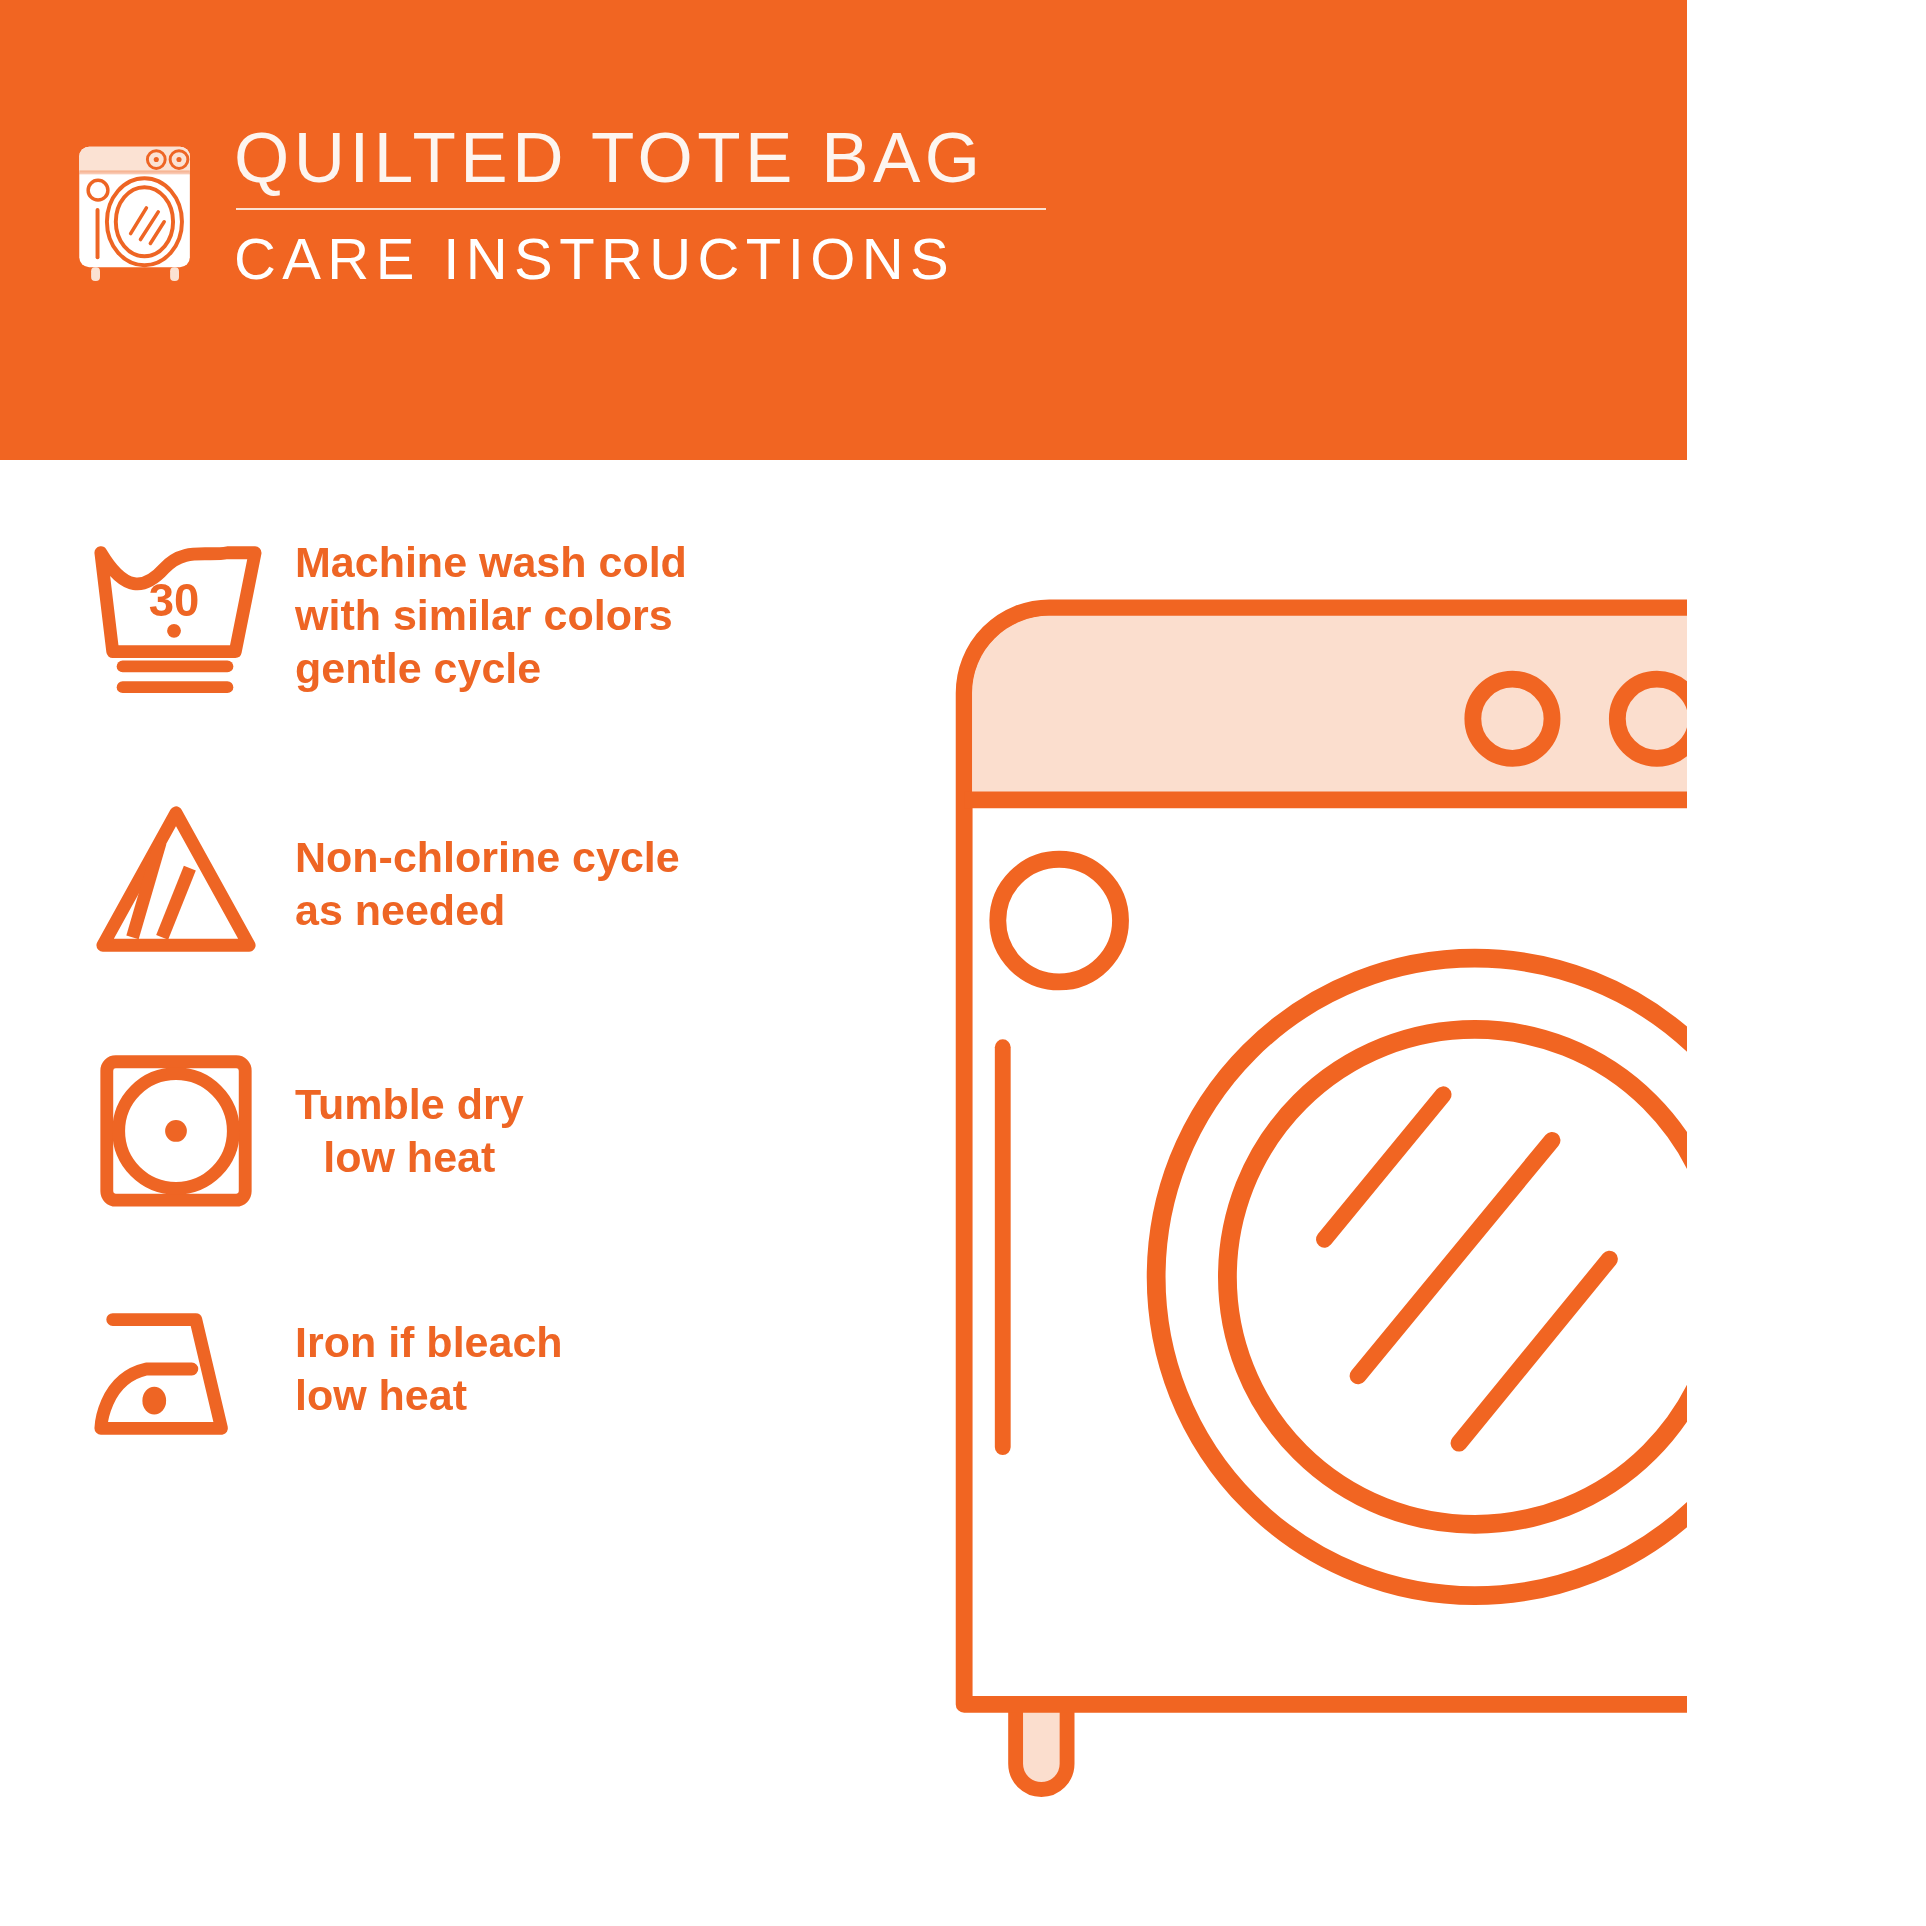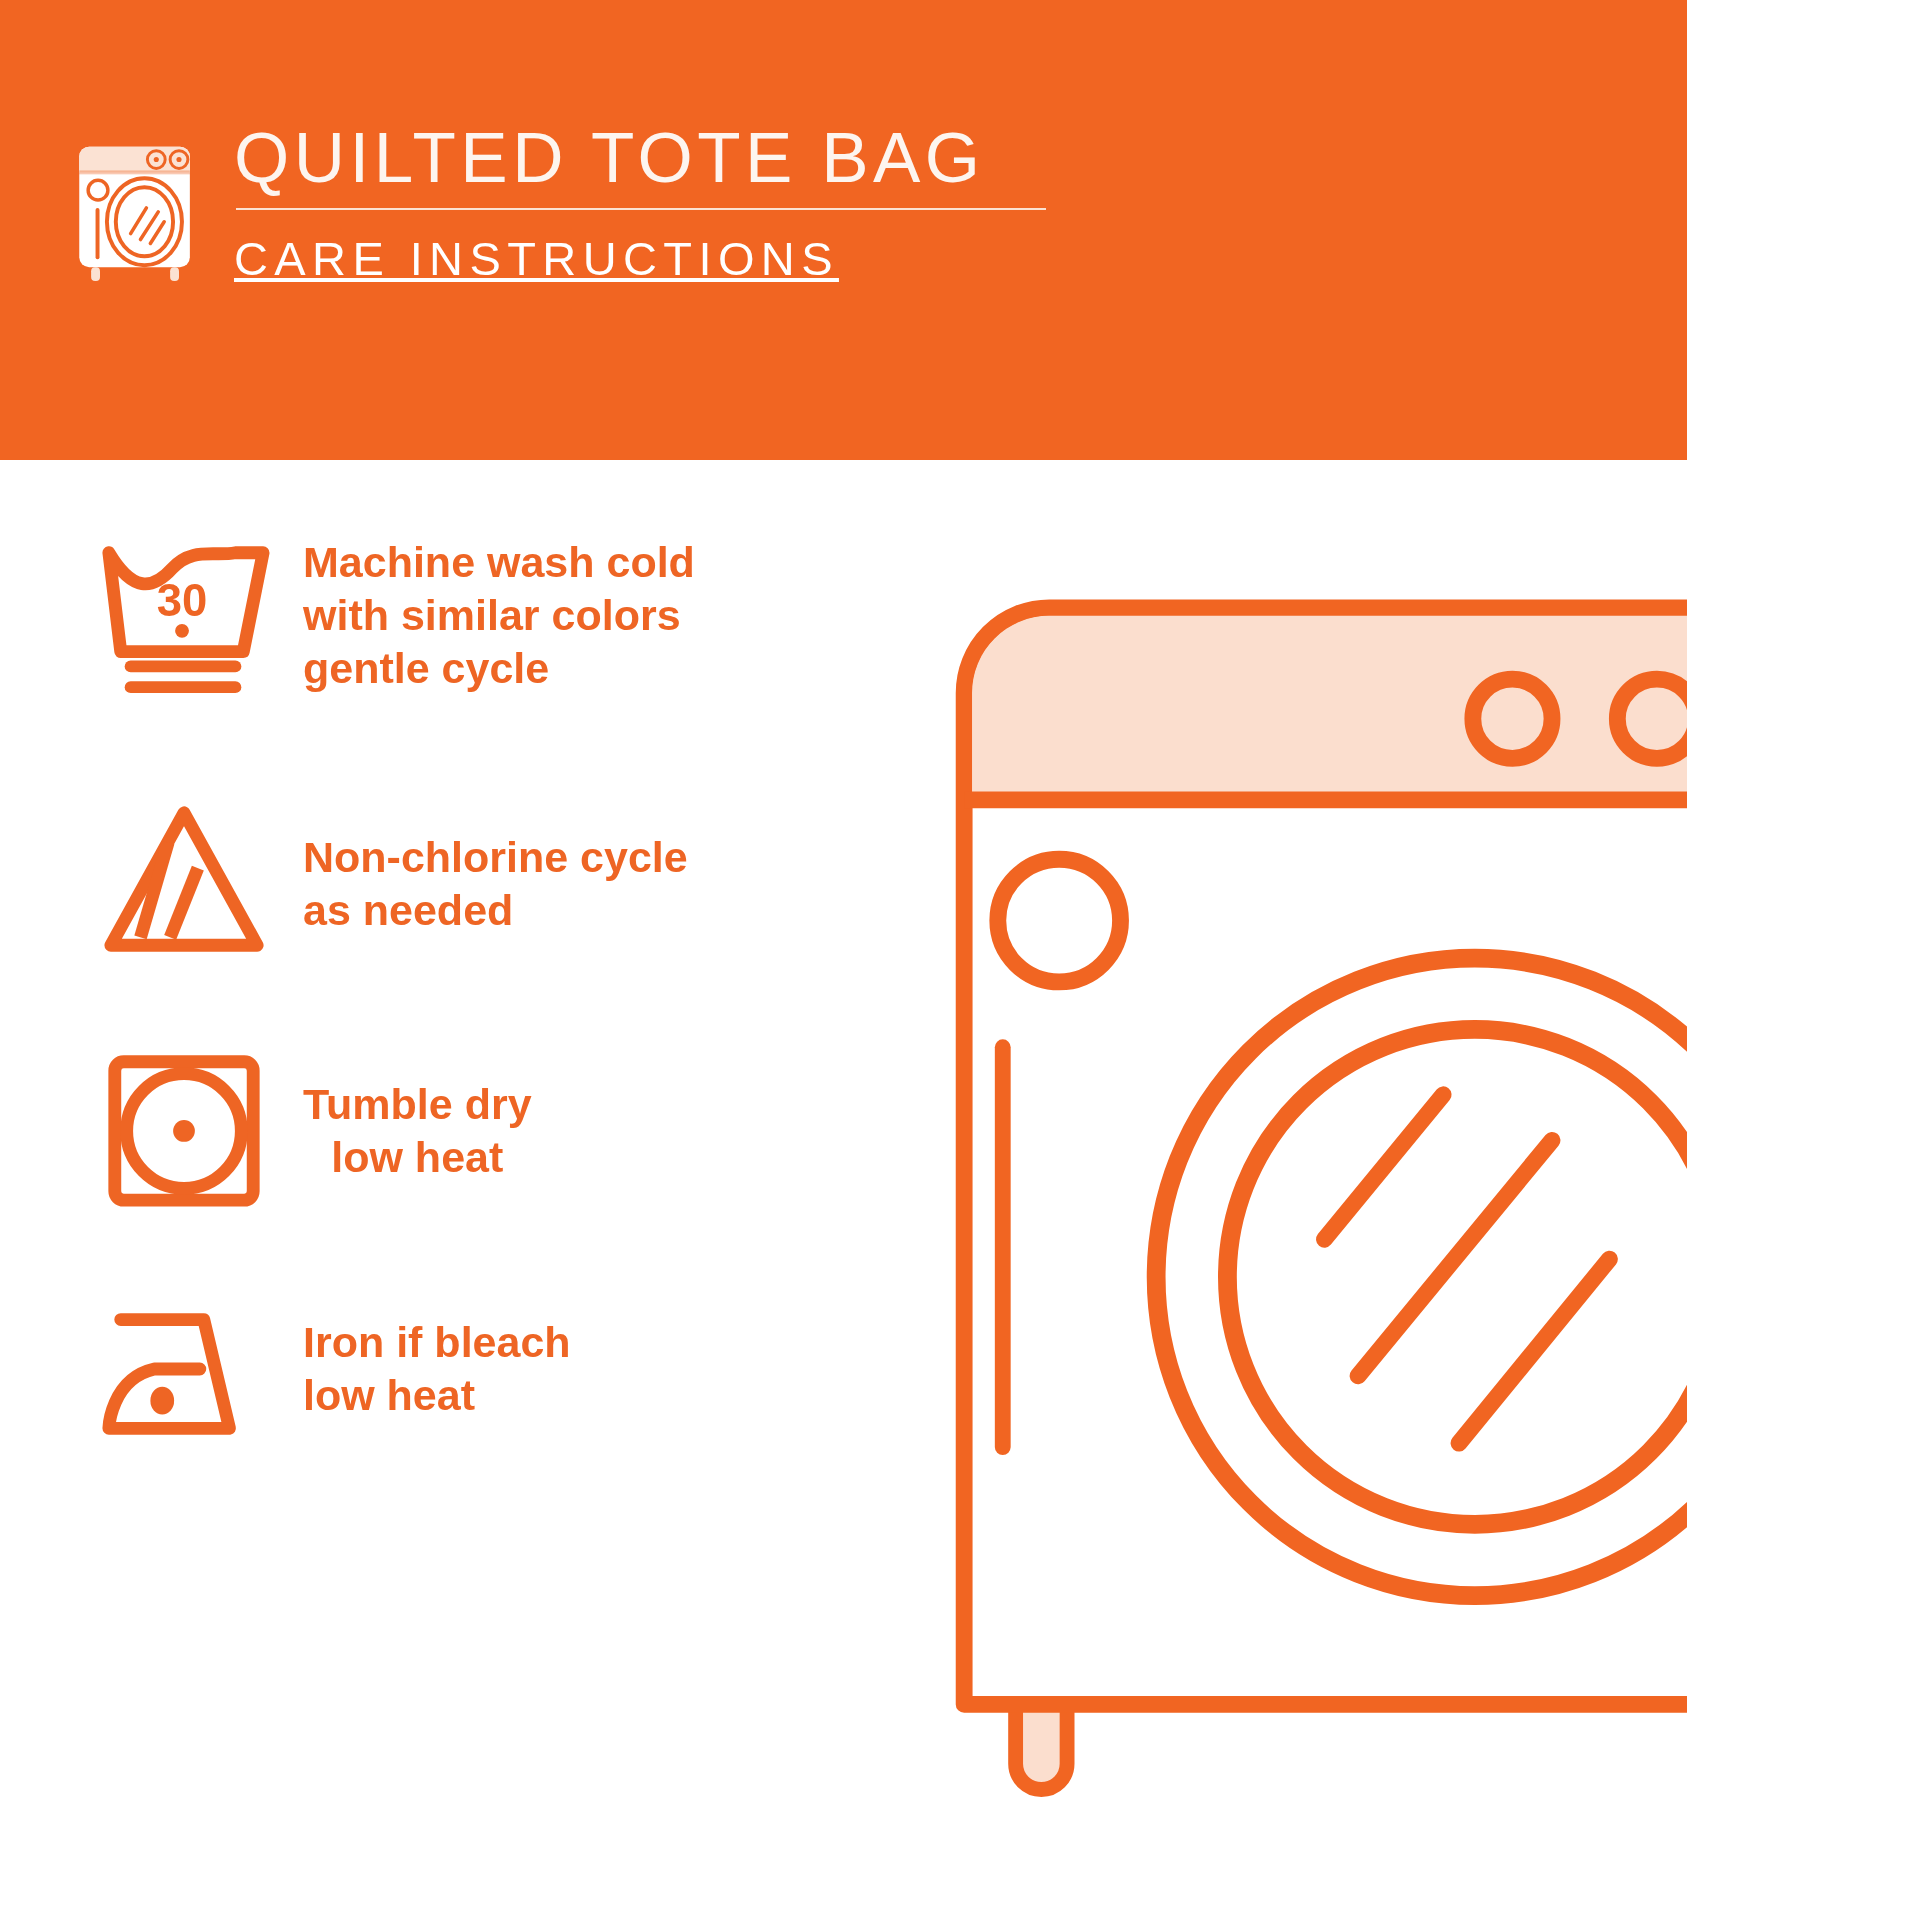--- a/index.html
+++ b/index.html
@@ -48,32 +48,31 @@
     white-space: nowrap;
   }
   .title-rule {
     height: 2px;
     background: #FBE2D3;
     margin: 10px 0 6px 2px;
     width: 810px;
   }
   .title-line2 {
     color: #FFFFFF;
-    font-size: 47px;
+    font-size: 58px;
     line-height: 85px;
     font-weight: 400;
     letter-spacing: 6.4px;
     white-space: nowrap;
-    text-decoration: underline;
   }
 
   
   #care-list {
     position: absolute;
-    left: 8px;
+    left: 0;
     top: 460px;
     width: 950px;
     height: 1466px;
   }
   .care-row {
     position: absolute;
     left: 77px;
     display: flex;
     align-items: center;
   }

